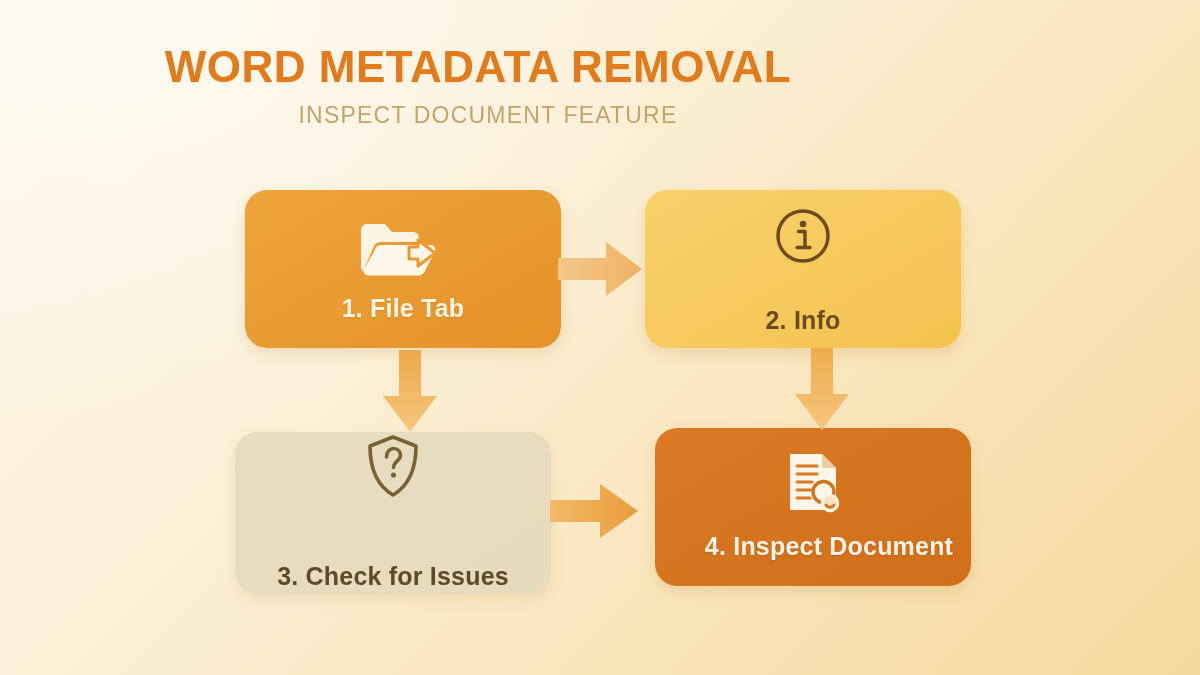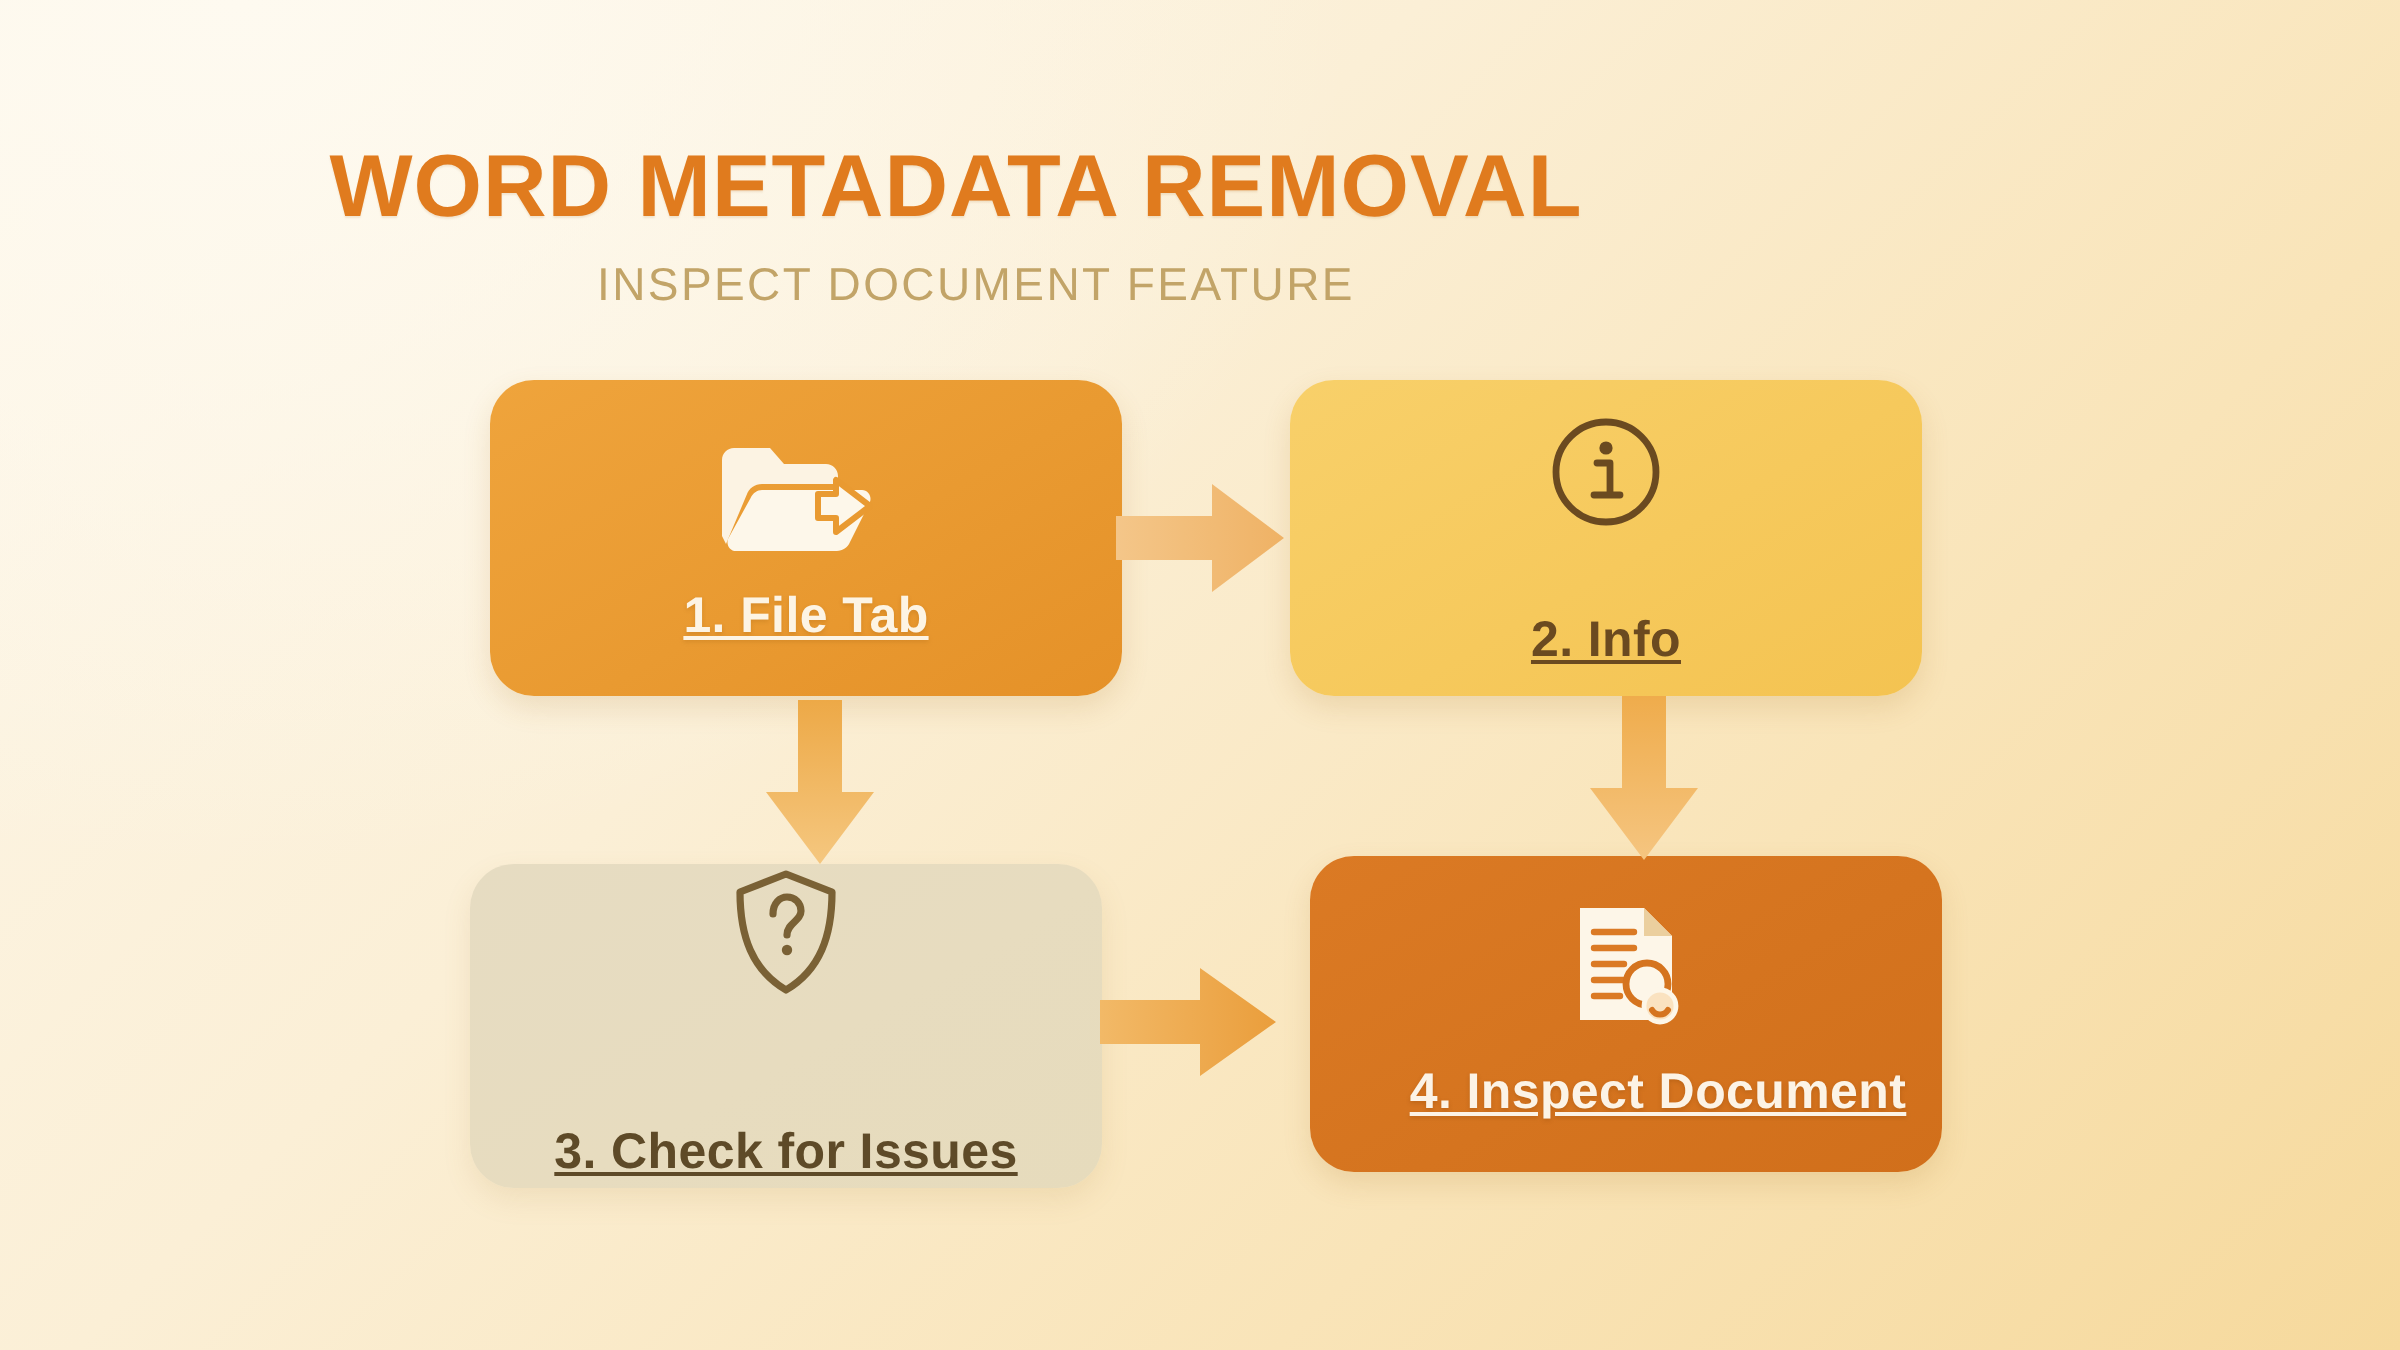--- a/index.html
+++ b/index.html
@@ -6,21 +6,21 @@
   html, body { width:1200px; height:675px; overflow:hidden; }
   body {
     font-family: "Liberation Sans", sans-serif;
     background:
       radial-gradient(ellipse 900px 700px at 10% 0%, #FEFAF0 0%, rgba(254,250,240,0) 62%),
       linear-gradient(135deg, #FDF7EA 0%, #FBEFD6 38%, #F9E4B8 70%, #F6D99C 100%);
     position:relative;
   }
 
   
-  .header { position:absolute; top:44px; left:0; width:956px; text-align:center;margin-top:27px; }
+  .header { position:absolute; top:44px; left:0; width:956px; text-align:center; }
   .title {
     font-size:44px; font-weight:bold; letter-spacing:0.5px;
     color:#E07B1E; line-height:1.05;
     text-shadow:0 1px 1px rgba(160,90,10,0.12);
   }
   .subtitle {
     margin-top:12px; font-size:23px; font-weight:400;
     letter-spacing:1.2px; color:#C2A468;padding-left:20px;
   }
 
@@ -30,21 +30,21 @@
   .card {
     position:absolute; width:316px; height:158px;
     border-radius:22px;
     display:flex; flex-direction:column;
     align-items:center; justify-content:center;
     box-shadow:0 6px 14px rgba(170,110,30,0.16);
   }
   .card .icon { height:64px; display:flex; align-items:flex-end; justify-content:center; }
   .card .label {
     margin-top:14px; font-size:25px; font-weight:bold;
-    letter-spacing:0.2px; white-space:nowrap;text-decoration:underline;
+    letter-spacing:0.2px; white-space:nowrap;
   }
 
   #card1 { left:0;   top:0;   background:linear-gradient(150deg,#EFA43C 0%,#E99A31 55%,#E59128 100%); }
   #card1 .label { color:#FDF4E4; text-shadow:0 1px 2px rgba(140,80,10,0.22); }
 
   #card2 { left:400px; top:0; background:linear-gradient(150deg,#F8D06A 0%,#F6C95C 55%,#F4C351 100%);gap:24px; }
   #card2 .label { color:#6B4A20; }
 
   #card3 { left:-10px; top:242px; width:316px; height:162px;
            background:linear-gradient(150deg,#E6DCC2 0%,#E7DCBF 55%,#E6DBBC 100%);

